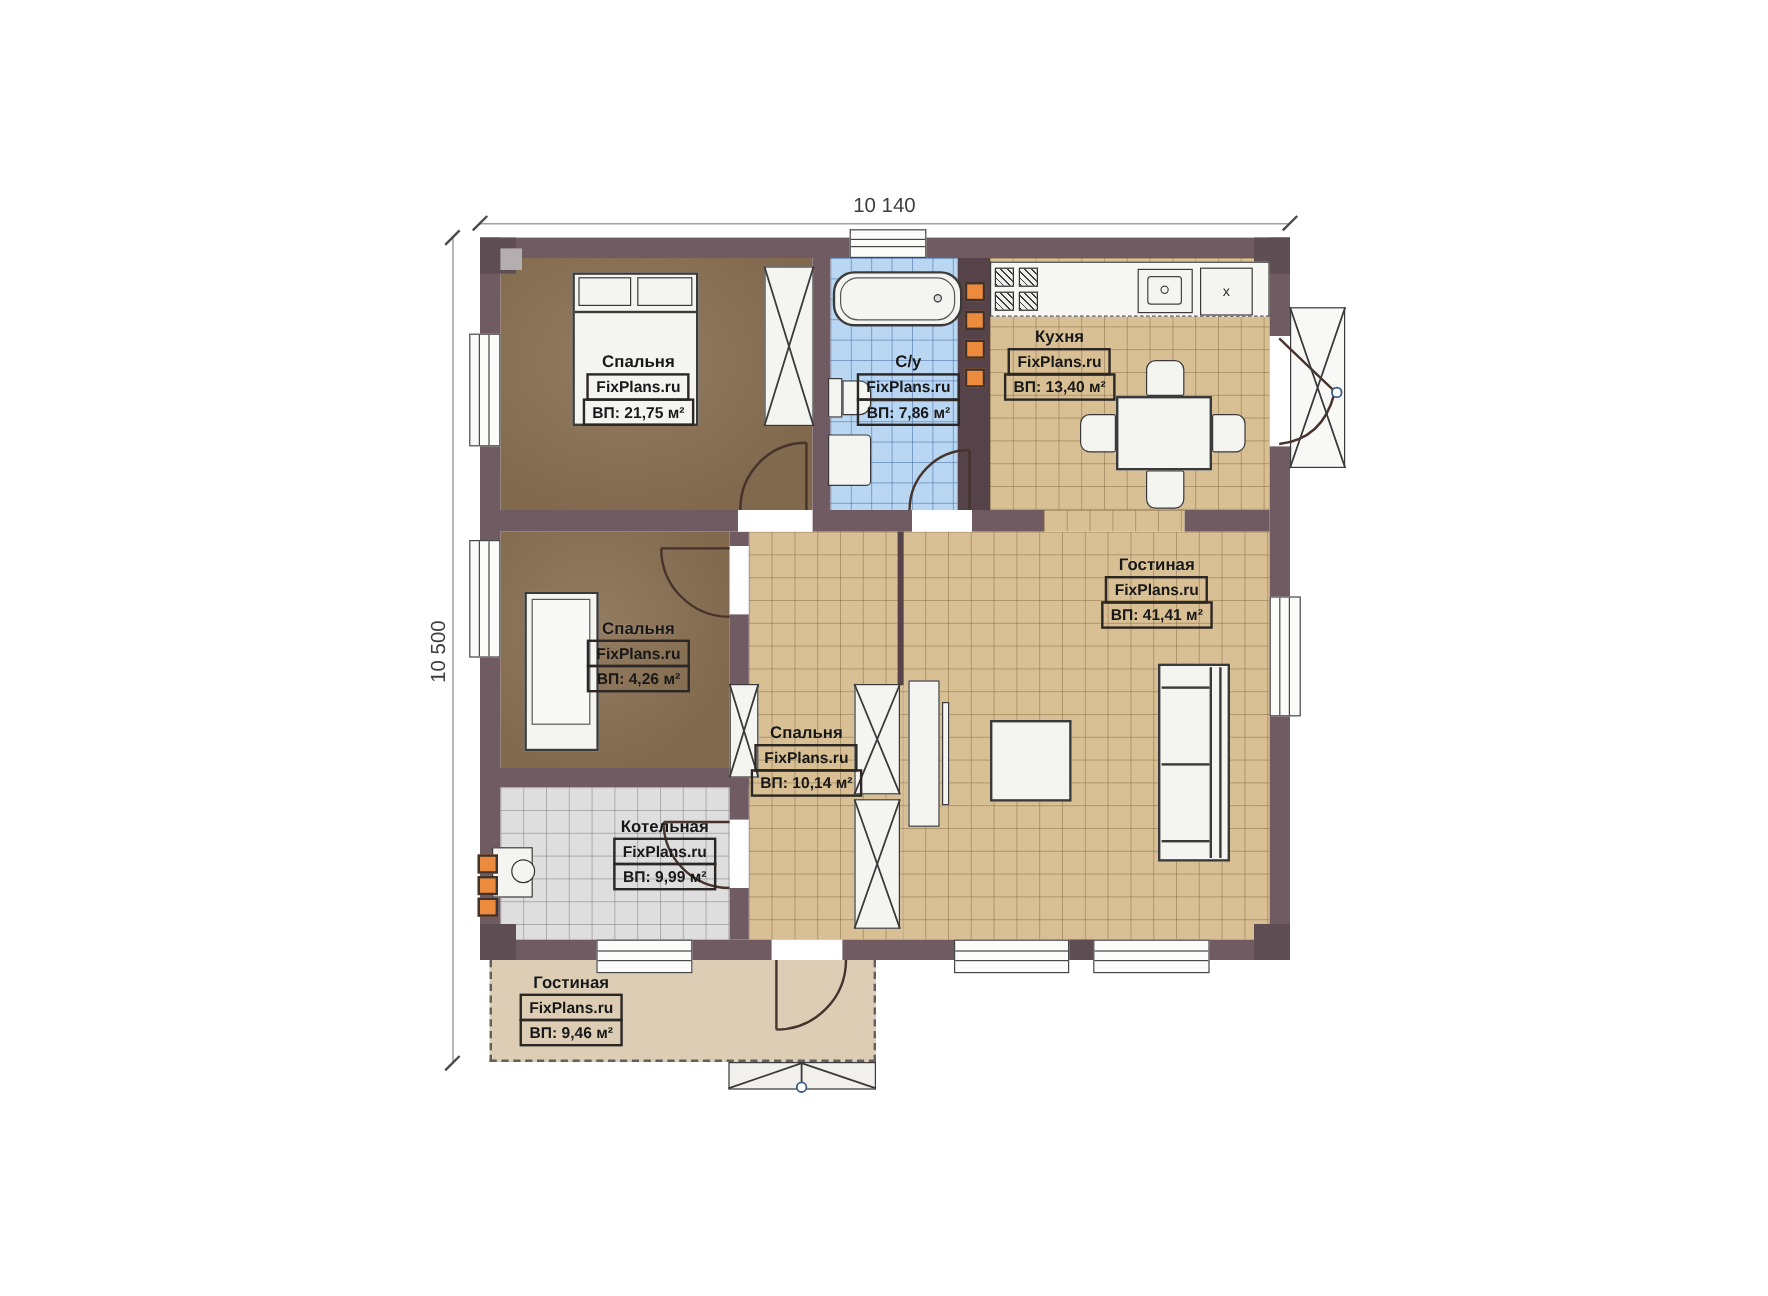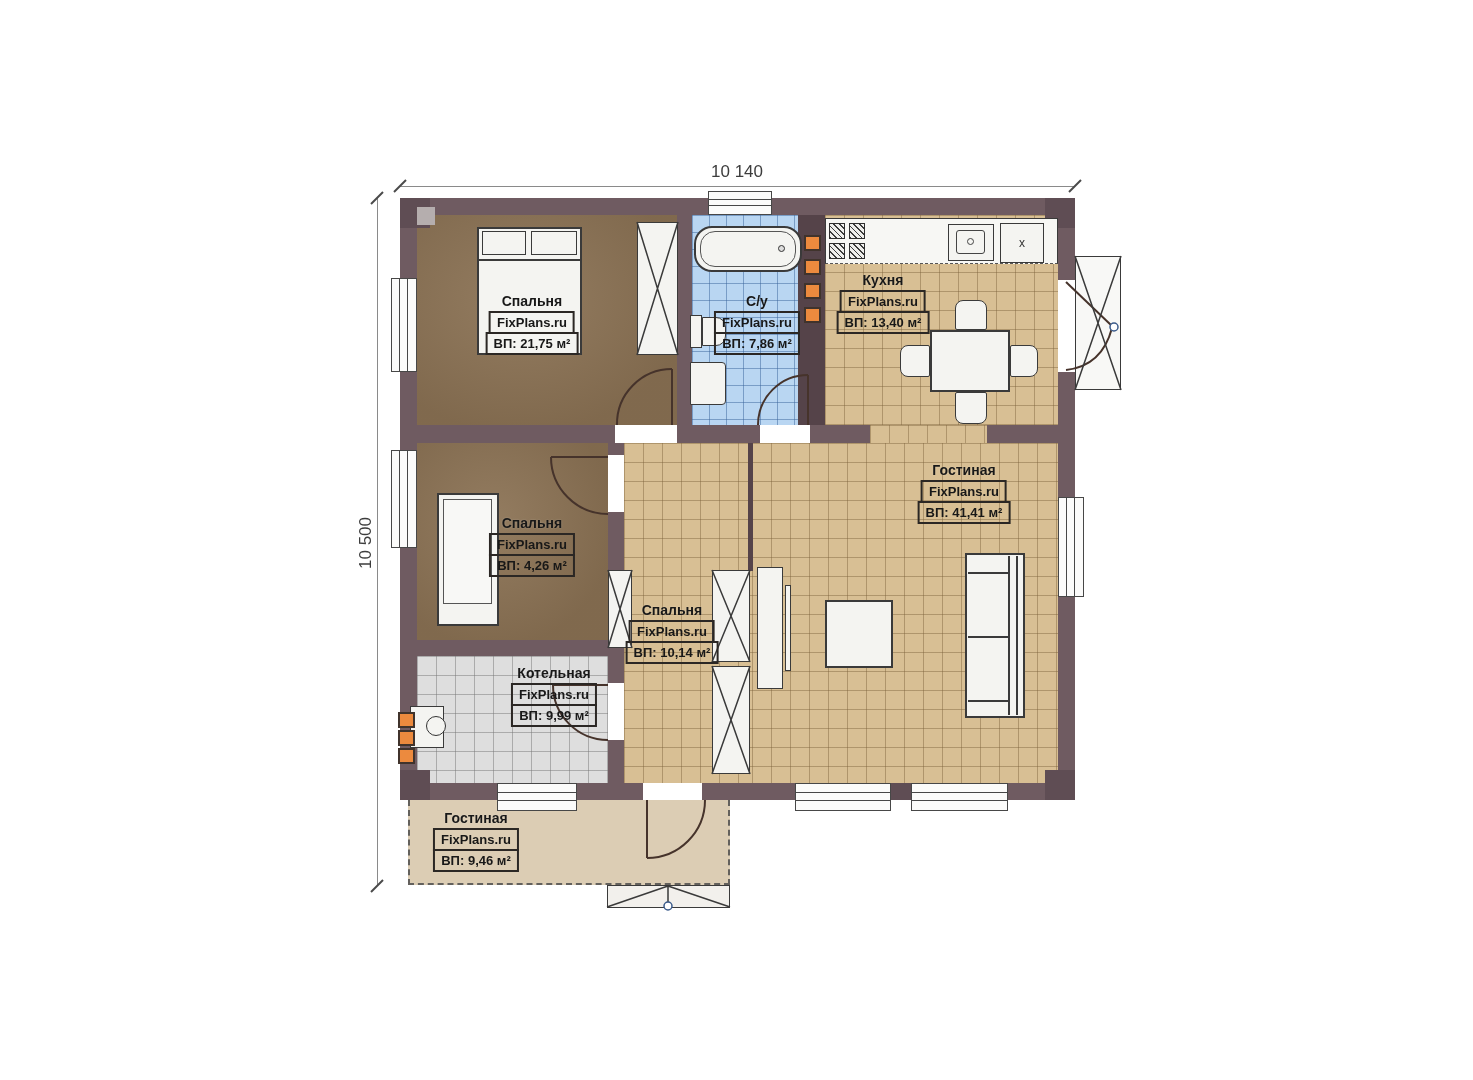--- a/index.html
+++ b/index.html
@@ -244,21 +244,21 @@
     <div class="rbox">FixPlans.ru</div>
     <div class="rbox">ВП: 4,26 м²</div>
   </div>
 
   <div class="rlabel" style="left:672px;top:602px;">
     <div class="rname">Спальня</div>
     <div class="rbox">FixPlans.ru</div>
     <div class="rbox">ВП: 10,14 м²</div>
   </div>
 
-  <div class="rlabel" style="left:532px;top:665px;padding-left:44px;">
+  <div class="rlabel" style="left:532px;top:680px;padding-left:44px;">
     <div class="rname">Котельная</div>
     <div class="rbox">FixPlans.ru</div>
     <div class="rbox">ВП: 9,99 м²</div>
   </div>
 
   <div class="rlabel" style="left:476px;top:810px;">
     <div class="rname">Гостиная</div>
     <div class="rbox">FixPlans.ru</div>
     <div class="rbox">ВП: 9,46 м²</div>
   </div>

